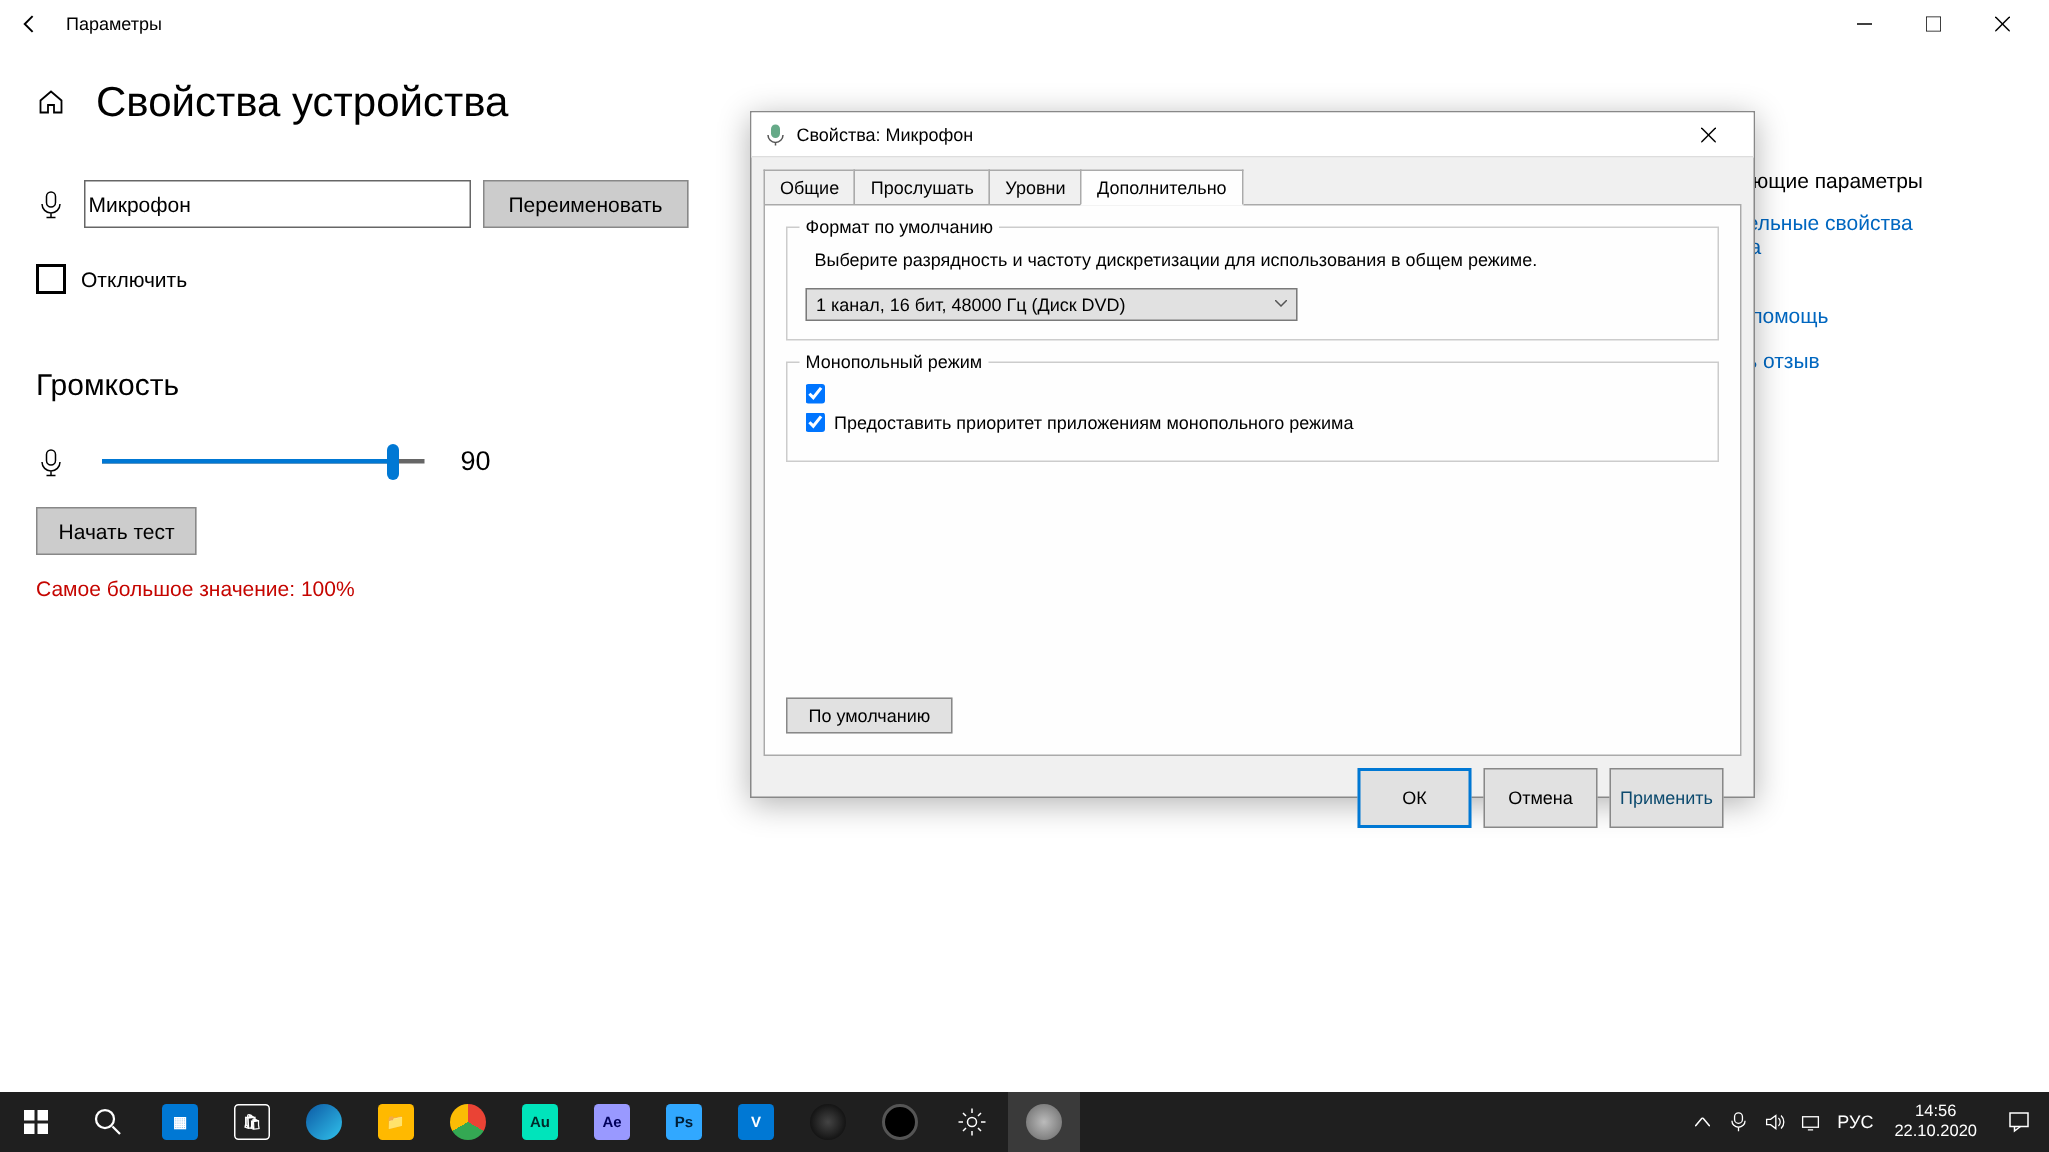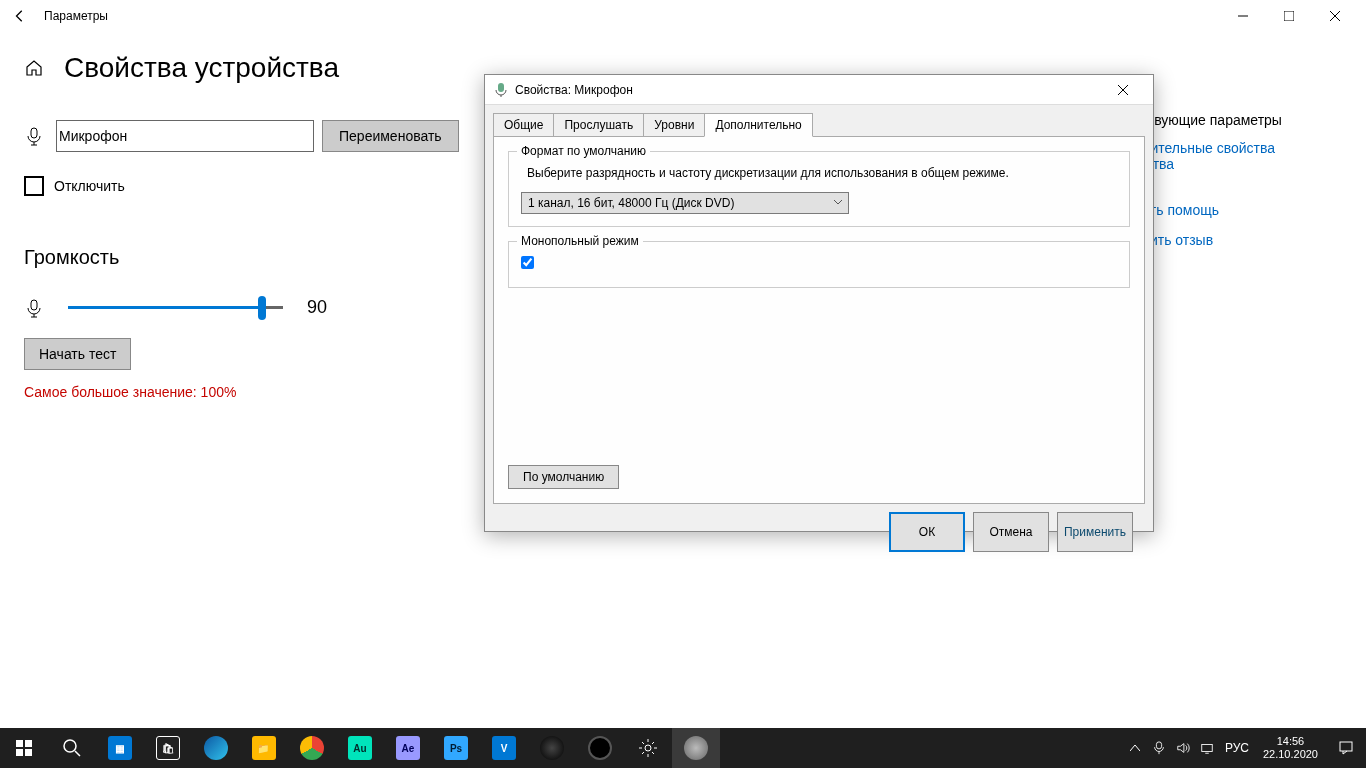--- a/index.html
+++ b/index.html
@@ -36,21 +36,21 @@
 
 .test-btn { height: 32px; padding: 0 14px; background: #ccc; border: 1px solid #888; font-size: 14px; cursor: pointer; margin-bottom: 14px; display:inline-block; }
 .test-result { color: #c50500; font-size: 14px; }
 
 .settings-right { margin-left: auto; width: 240px; padding-top: 60px; }
 .related-heading { font-size: 14px; margin-bottom: 12px; }
 .link { color: #0067c0; font-size: 14px; margin-bottom: 14px; cursor: pointer; display:block; }
 .link-group { margin-bottom: 30px; }
 
 
-.dialog { position: absolute; left: 484px; top: 74px; width: 670px; height: 458px; background: #f0f0f0; border: 1px solid #888; box-shadow: 0 4px 20px rgba(0,0,0,0.3); }
+.dialog { position: absolute; left: 500px; top: 74px; width: 670px; height: 458px; background: #f0f0f0; border: 1px solid #888; box-shadow: 0 4px 20px rgba(0,0,0,0.3); }
 .dialog-titlebar { height: 30px; background: #fff; display: flex; align-items: center; padding: 0 8px; border-bottom: 1px solid #ddd; }
 .dialog-mic-icon { width: 16px; height: 16px; margin-right: 6px; }
 .dialog-title { font-size: 12px; }
 .dialog-close { margin-left: auto; width: 45px; height: 30px; display: flex; align-items: center; justify-content: center; cursor: pointer; }
 
 .dialog-body { padding: 8px; }
 .tabs { display: flex; border-bottom: none; font-size: 12px; }
 .tab { padding: 4px 10px; border: 1px solid #aaa; border-bottom: none; background: #f0f0f0; cursor: pointer; margin-right: -1px; }
 .tab.active { background: #fefefe; position: relative; z-index: 2; border-bottom: 1px solid #fefefe; margin-bottom: -1px; }
 .tab-panel { border: 1px solid #aaa; background: #fefefe; height: 368px; padding: 14px; position: relative; }
@@ -192,20 +192,24 @@
           <svg width="8" height="5">
               <path d="M0 0 L4 4 L8 0" stroke="#555" fill="none"></path>
             </svg>
         </div>
       </div>
       <div class="groupbox">
         <div class="groupbox-title">Монопольный режим</div>
         <label class="check-row">
           <input type="checkbox" checked="" style="">
         </label>
+        <label class="check-row">
+          <input type="checkbox" checked="" style="">
+          <span>Предоставить приоритет приложениям монопольного режима</span>
+        </label>
       </div>
       <button class="defaults-btn">По умолчанию</button>
     </div>
     <div class="dialog-buttons">
       <button class="dlg-btn primary">ОК</button>
       <button class="dlg-btn">Отмена</button>
       <button class="dlg-btn disabled">Применить</button>
     </div>
   </div>
 </div>

